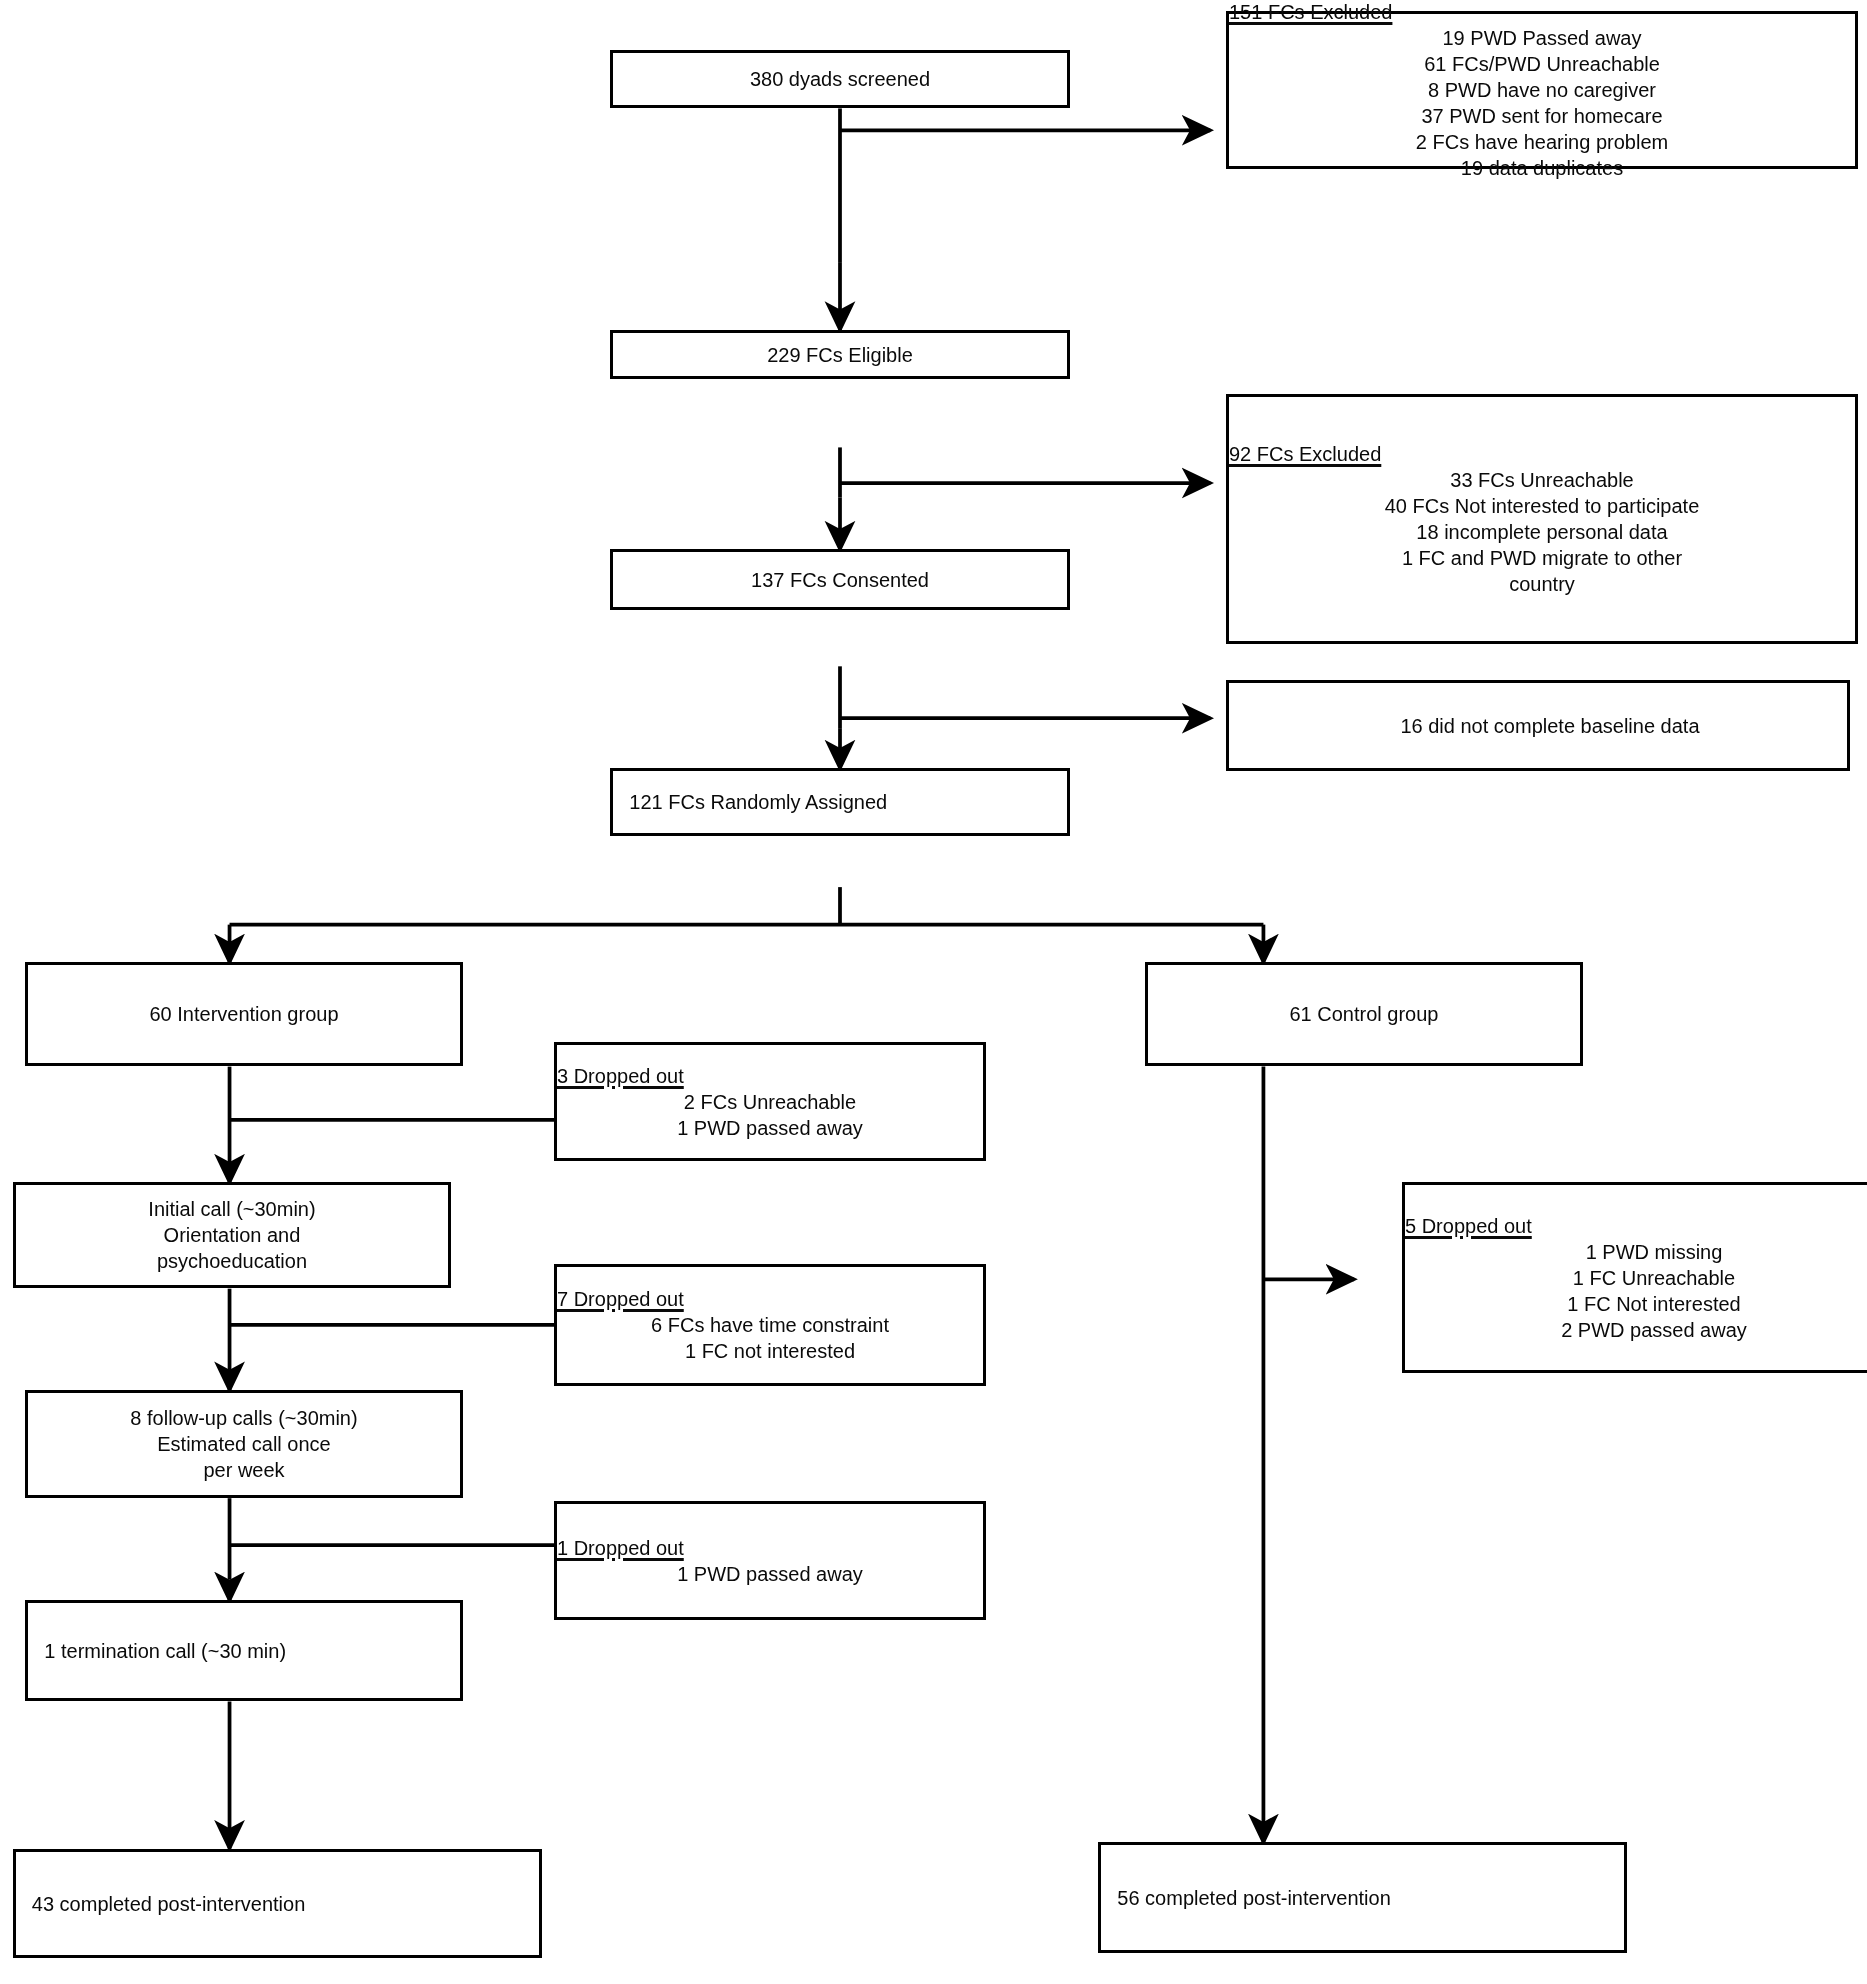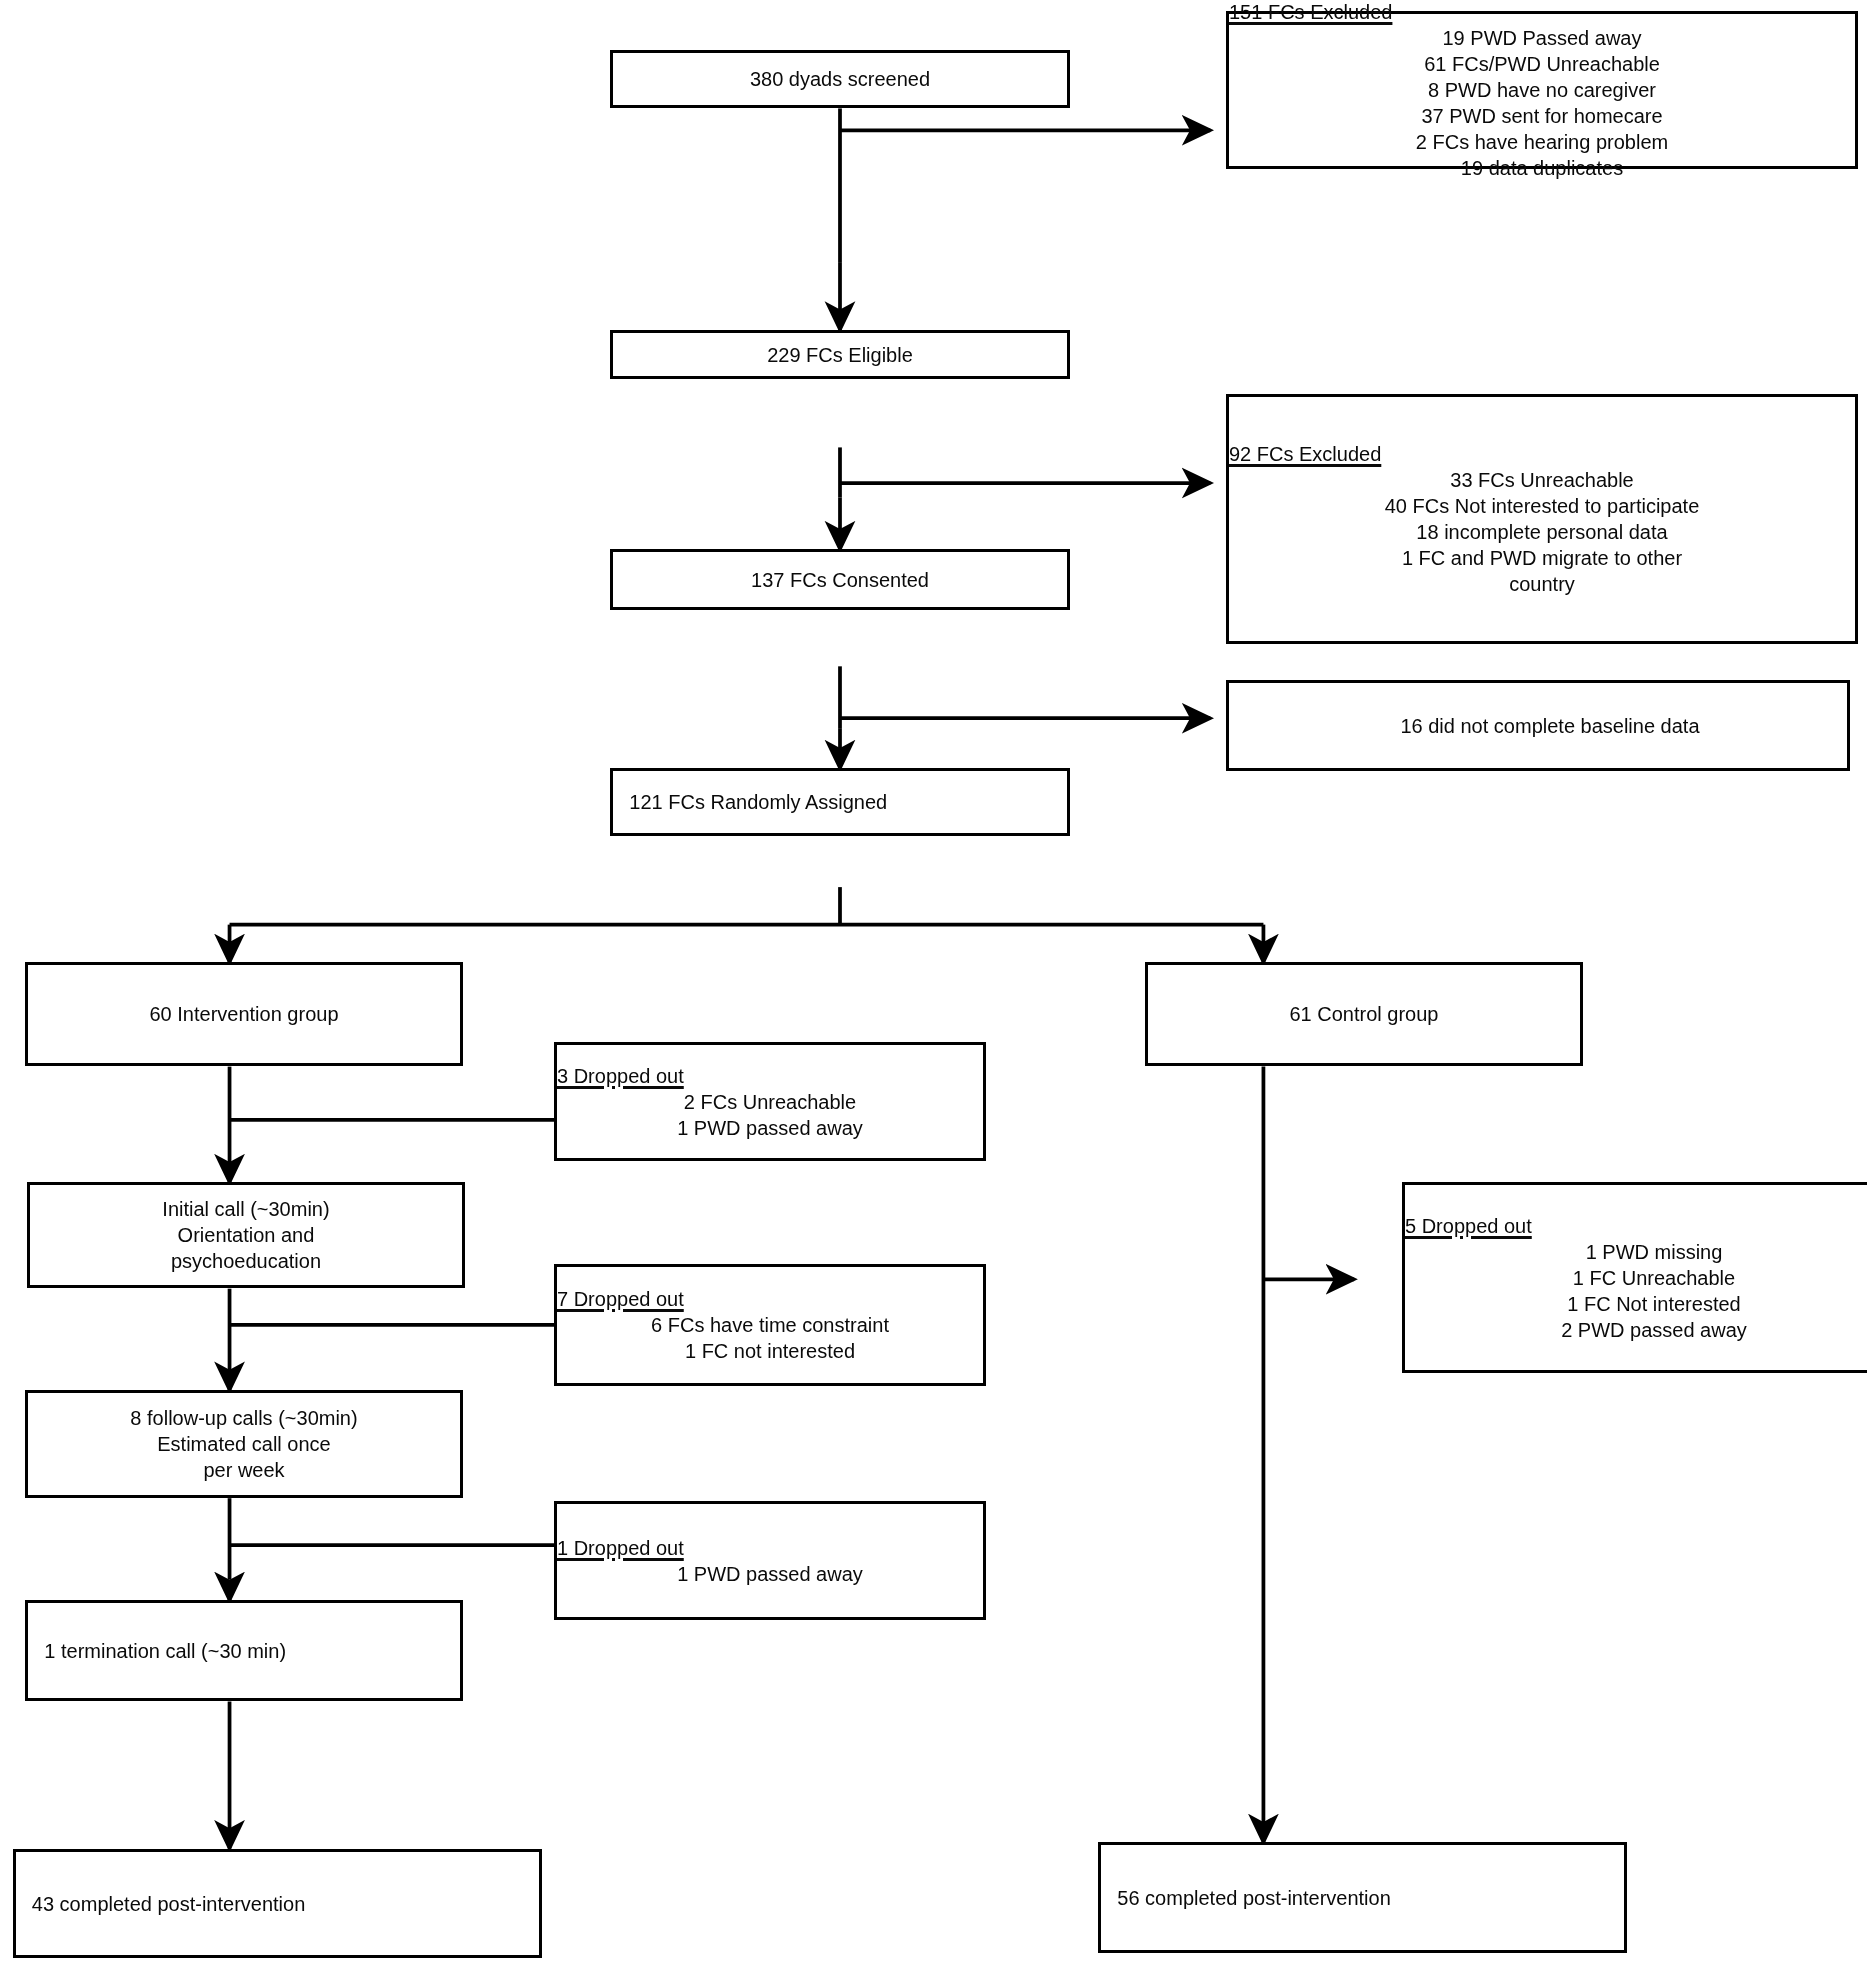--- a/index.html
+++ b/index.html
@@ -134,21 +134,21 @@
   </div>
 
   <div class="node center" style="left:25px; top:962px; width:438px; height:104px;">
     <span class="ln">60 Intervention group</span>
   </div>
 
   <div class="node center" style="left:1145px; top:962px; width:438px; height:104px;">
     <span class="ln">61 Control group</span>
   </div>
 
-  <div class="node center" style="left:27px; top:1182px; width:438px; height:106px;">
+  <div class="node center" style="left:13px; top:1182px; width:438px; height:106px;">
     <span class="ln">Initial call (~30min)</span>
     <span class="ln">Orientation and</span>
     <span class="ln">psychoeducation</span>
   </div>
 
   <div class="node center" style="left:25px; top:1390px; width:438px; height:108px;">
     <span class="ln">8 follow-up calls (~30min)</span>
     <span class="ln">Estimated call once</span>
     <span class="ln">per week</span>
   </div>

